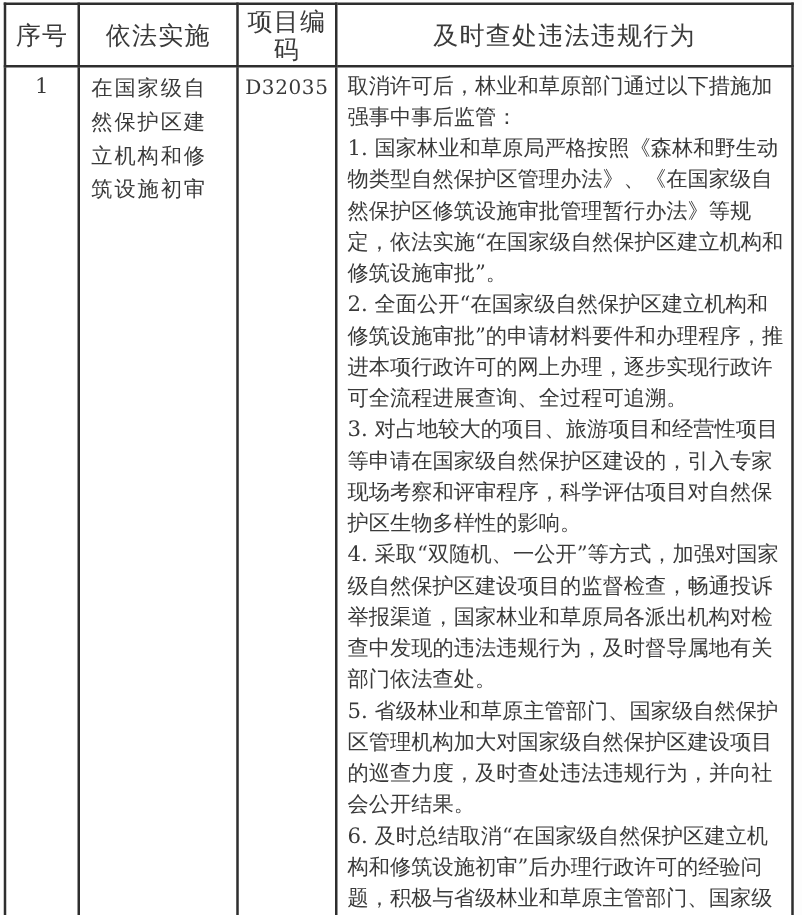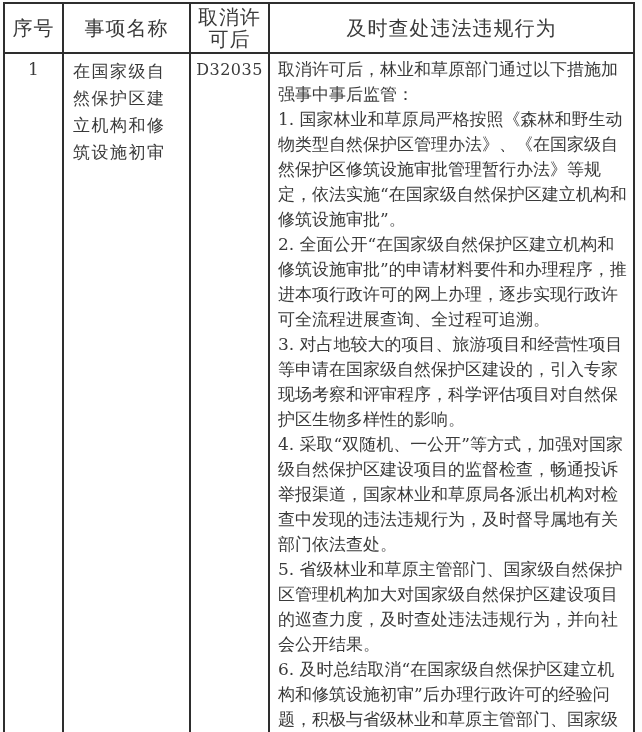--- a/index.html
+++ b/index.html
@@ -81,22 +81,22 @@
   <table class="doc-table">
     <colgroup>
       <col style="width:59px">
       <col style="width:127px">
       <col style="width:79px">
       <col>
     </colgroup>
     <thead>
       <tr>
         <th>序号</th>
-        <th>事项名称</th>
-        <th>取消许可后</th>
+        <th>依法实施</th>
+        <th>项目编码</th>
         <th>及时查处违法违规行为</th>
       </tr>
     </thead>
     <tbody>
       <tr>
         <td class="seq-col">1</td>
         <td class="item-col">在国家级自然保护区建立机构和修筑设施初审</td>
         <td class="code-col">D32035</td>
         <td class="measures-col">
           <p>取消许可后，林业和草原部门通过以下措施加强事中事后监管：</p>

